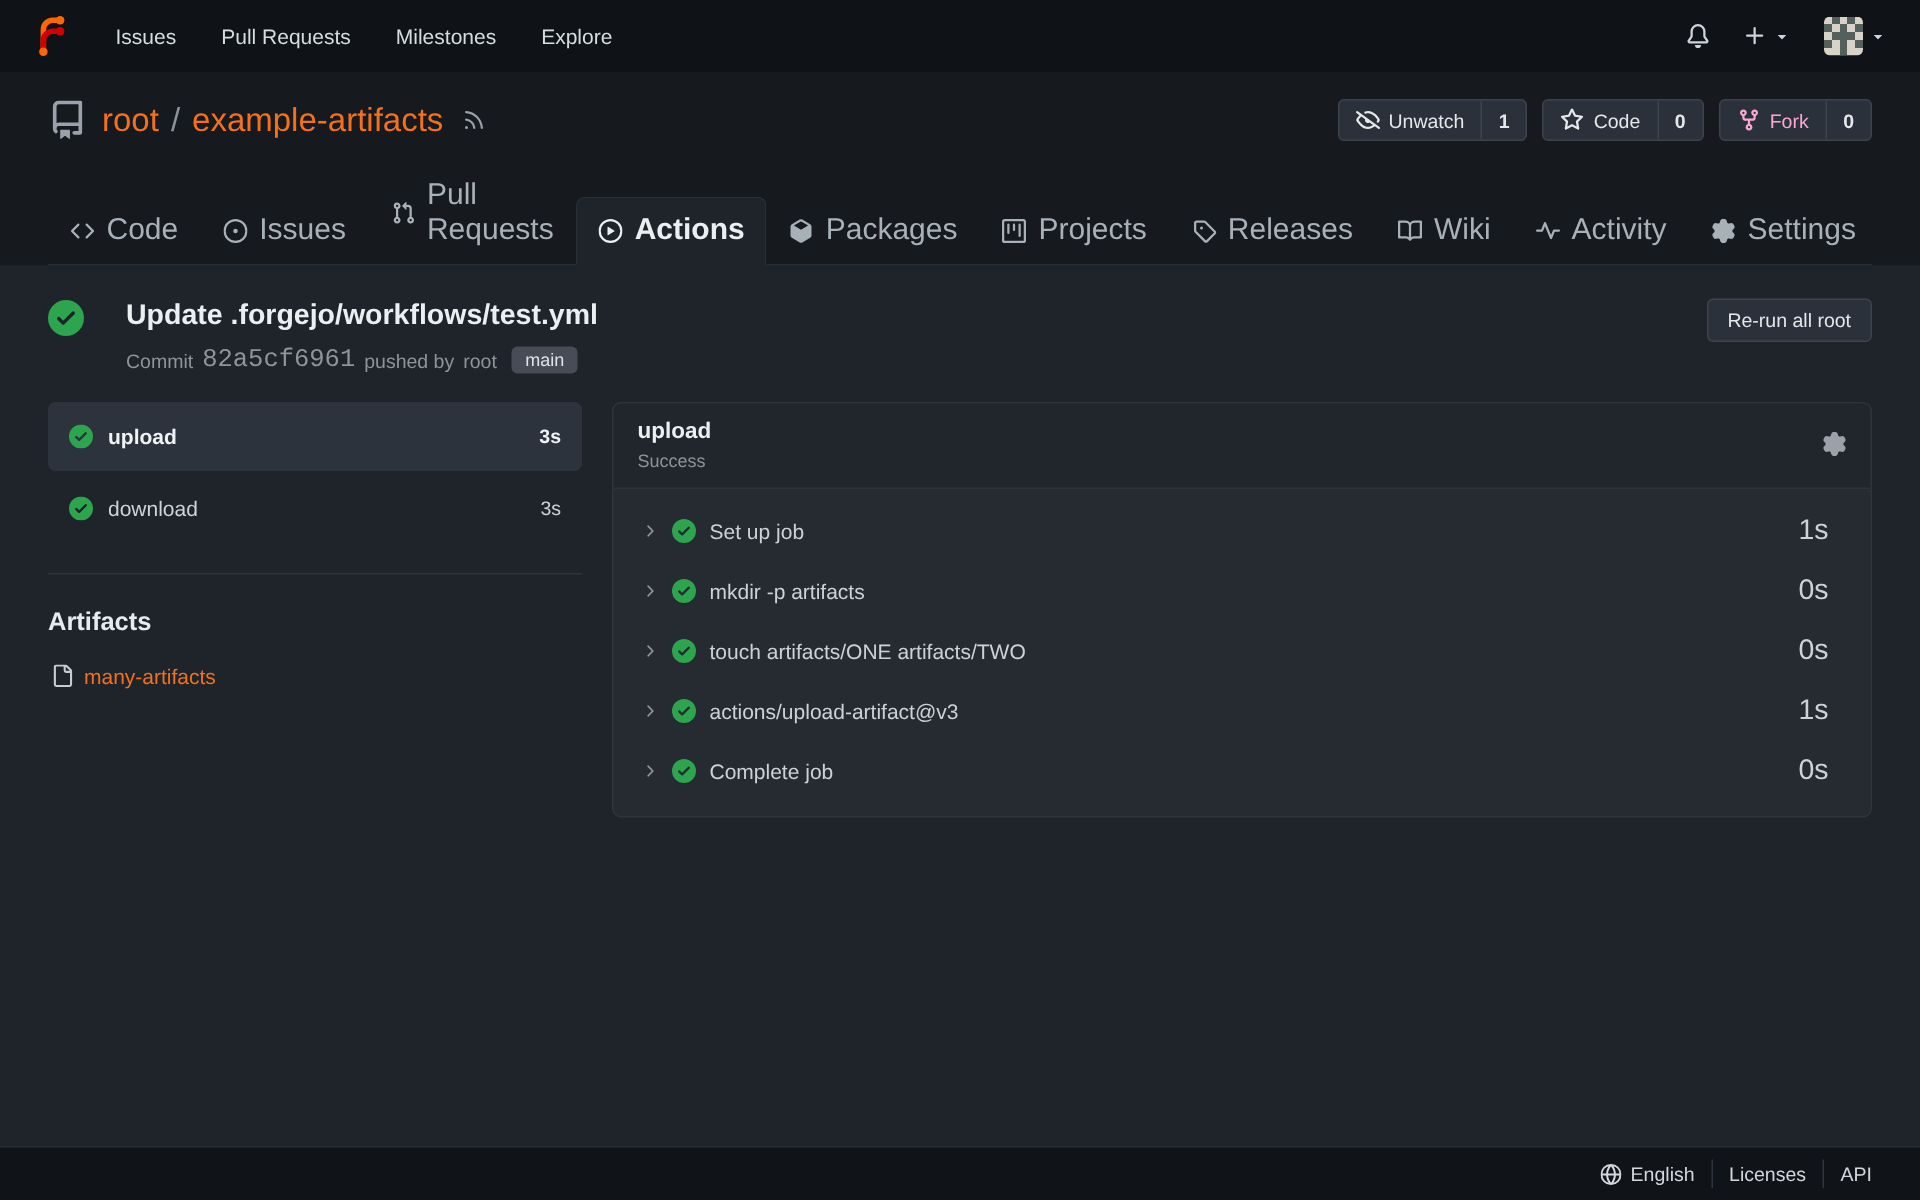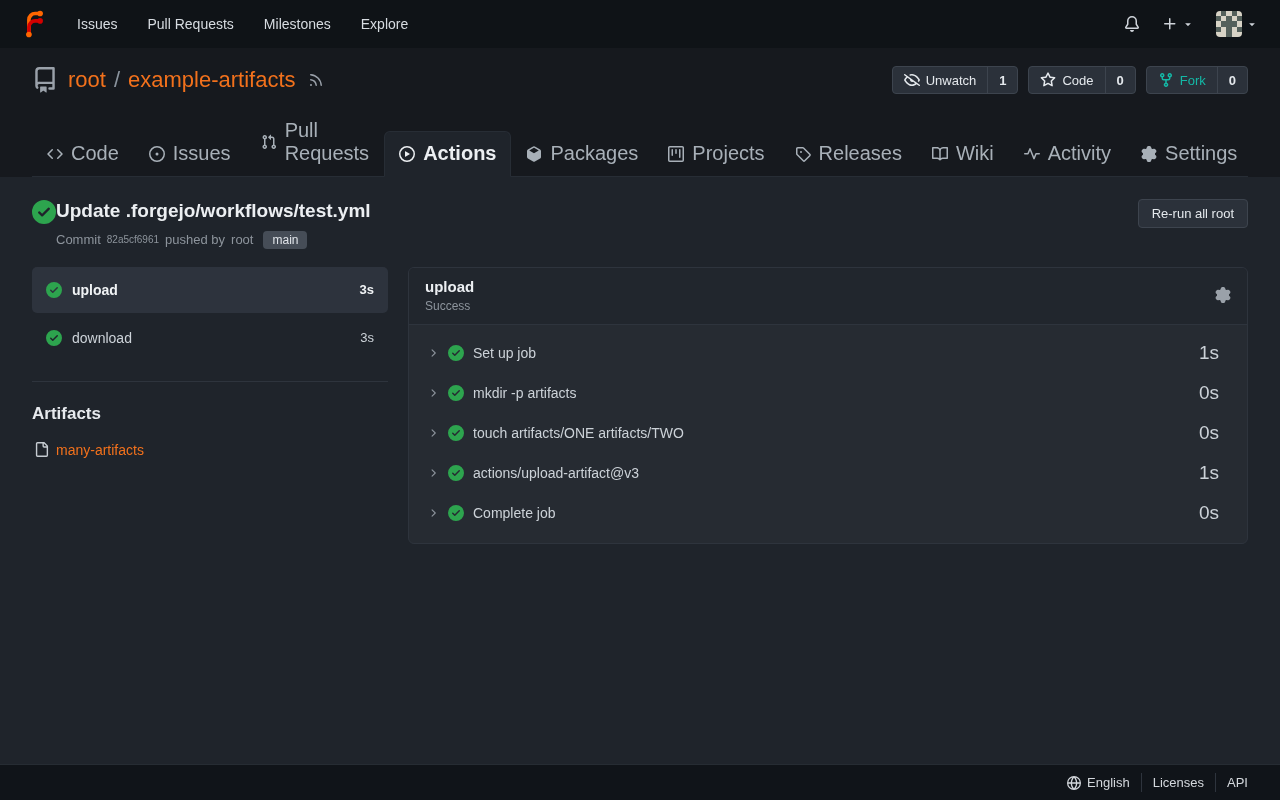--- a/index.html
+++ b/index.html
@@ -26,36 +26,36 @@
   .repo-title-row { display:flex; align-items:center; gap:10px; }
   .repo-icon { color:#9aa1aa; }
   .repo-title { display:flex; align-items:baseline; gap:8px; font-size:22px; }
   .repo-owner,.repo-name { color:#f2711c; font-weight:500; cursor:pointer; }
   .repo-sep { color:#8b949e; }
   .rss-btn { color:#9aa1aa; margin-left:2px; cursor:pointer; display:flex; }
   .repo-actions { margin-left:auto; display:flex; gap:10px;justify-content:center; }
   .btn-group { display:flex; border:1px solid #3d444e; border-radius:4px; overflow:hidden; background:#2b313a; }
   .btn-seg { display:flex; align-items:center; gap:6px; padding:5px 11px; font-size:13px; color:#e4e8ec; cursor:pointer; }
   .btn-seg.count { border-left:1px solid #3d444e; font-weight:600; }
-  .btn-seg.disabled { color:#14b8a6; }
+  .btn-seg.disabled { color:#f9a8d4; }
 
   
   .tabs { display:flex; align-items:flex-end; margin-top:14px; border-bottom:1px solid #272d35; }
   .tab { display:flex; align-items:center; gap:8px; padding:10px 14px 11px; font-size:20px; color:#a8b0b8; cursor:pointer;
          border:1px solid transparent; border-bottom:none; border-radius:6px 6px 0 0; }
   .tab.active { background:#1f242b; border-color:#272d35; border-bottom:1px solid #1f242b; margin-bottom:-1px; color:#eceff2; font-weight:600; }
   .tab-settings { margin-left:auto; }
 
   
   .main { flex:1; background:#1f242b; display:flex; flex-direction:column; overflow:hidden; }
-  .run-header { display:flex; align-items:flex-start; padding:22px 32px 18px; gap:0; }
+  .run-header { display:flex; align-items:flex-start; padding:22px 32px 18px; gap:28px; }
   .run-status-icon { color:#2da44e; margin-top:1px; }
   .run-title { font-size:19px; font-weight:700; color:#eceff2; margin:0; line-height:1.25; }
   .run-meta { margin-top:8px; font-size:13px; color:#8d949c; display:flex; align-items:center; gap:6px; }
-  .hash { font-family:Liberation Sans, sans-serif; font-size:10px; }
+  .hash { font-family:Liberation Mono, monospace; font-size:17px; }
   .branch-badge { background:#464d57; color:#dfe3e8; font-size:12px; padding:2px 9px; border-radius:4px; margin-left:4px; }
   .btn { background:#2b313a; border:1px solid #3d444e; color:#e4e8ec; font-size:13px; border-radius:4px;
          padding:6px 13px; display:inline-flex; gap:6px; align-items:center; cursor:pointer; font-family:inherit; }
   .rerun-btn { margin-left:auto; }
 
   .content-cols { display:flex; gap:20px; padding:0 32px; align-items:flex-start; flex:1; }
   .jobs-col { width:356px; flex-shrink:0; }
   .job-row { display:flex; align-items:center; gap:10px; padding:0 14px; height:46px; border-radius:5px;
              font-size:14px; color:#cdd3d9; cursor:pointer; margin-bottom:2px; }
   .job-row .check { color:#2da44e; }

